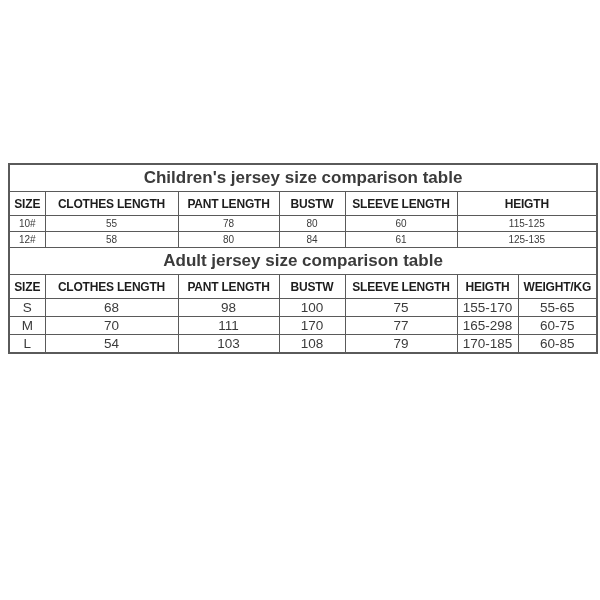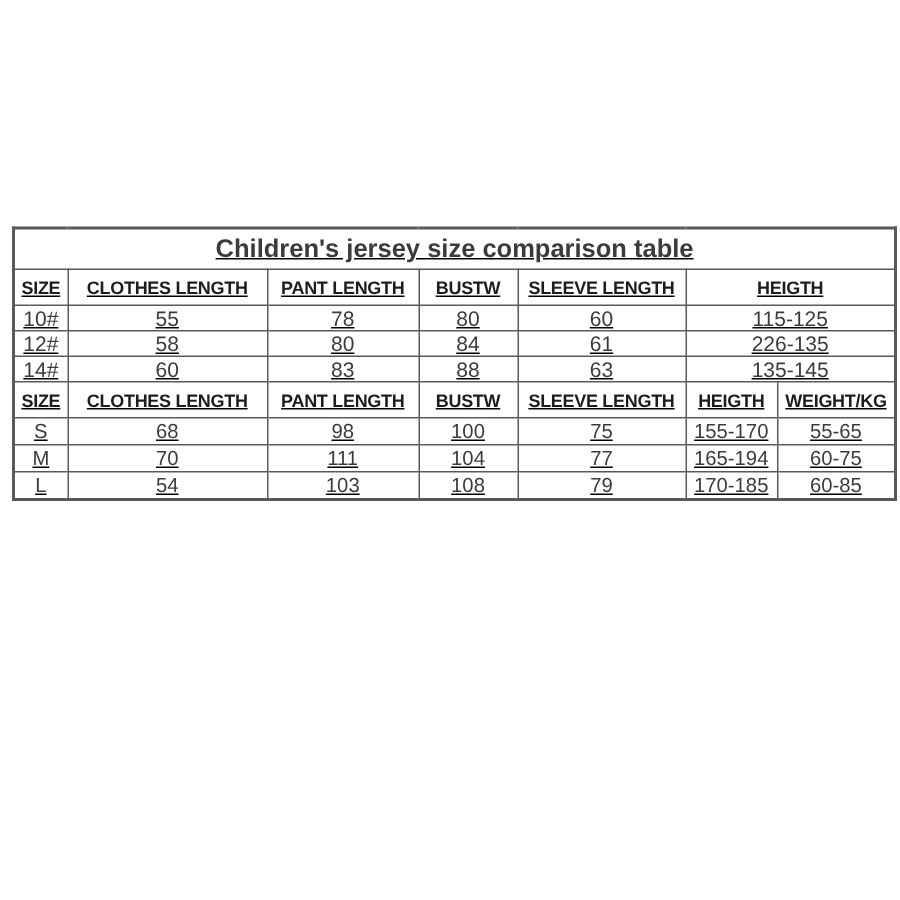--- a/index.html
+++ b/index.html
@@ -14,26 +14,25 @@
     font-family: "Liberation Sans", sans-serif;
     overflow: hidden;
   }
   .canvas {
     position: absolute;
     inset: 0;
   }
   table.size-table {
     position: absolute;
     left: 8px;
-    top: 151px;
+    top: 163px;
     width: 588px;
     border-collapse: collapse;
     table-layout: fixed;
     border: 2px solid var(--border-color, #5a5a5a);
-    text-decoration: underline;
   }
   table.size-table td {
     border: 1px solid var(--border-color, #5a5a5a);
     text-align: center;
     vertical-align: middle;
     color: var(--text-color, #3b3b3b);
     padding: 0;
     white-space: nowrap;
     overflow: hidden;
   }
@@ -44,21 +43,21 @@
     height: 26px;
   }
   tr.header-row td {
     font-weight: bold;
     font-size: 12px;
     letter-spacing: -0.2px;
     height: 23px;
     color: var(--title-color, #2a2a2a);
   }
   tr.data-row.children td {
-    font-size: 14px;
+    font-size: 10px;
     height: 15px;
   }
   tr.data-row.adult td {
     font-size: 13.5px;
     height: 17px;
   }
 </style>
 </head>
 <body>
 
@@ -92,29 +91,24 @@
           <td>80</td>
           <td>60</td>
           <td colspan="2">115-125</td>
         </tr>
         <tr class="data-row children">
           <td>12#</td>
           <td>58</td>
           <td>80</td>
           <td>84</td>
           <td>61</td>
-          <td colspan="2">226-135</td>
+          <td colspan="2">125-135</td>
         </tr>
-        <tr class="data-row children">
-          <td>14#</td>
-          <td>60</td>
-          <td>83</td>
-          <td>88</td>
-          <td>63</td>
-          <td colspan="2">135-145</td>
+        <tr class="title-row">
+          <td colspan="7" class="title-cell">Adult jersey size comparison table</td>
         </tr>
         <tr class="header-row adult">
           <td>SIZE</td>
           <td>CLOTHES LENGTH</td>
           <td>PANT LENGTH</td>
           <td>BUSTW</td>
           <td>SLEEVE LENGTH</td>
           <td>HEIGTH</td>
           <td colspan="1">WEIGHT/KG</td>
         </tr>
@@ -124,23 +118,23 @@
           <td>98</td>
           <td>100</td>
           <td>75</td>
           <td>155-170</td>
           <td colspan="1">55-65</td>
         </tr>
         <tr class="data-row adult">
           <td>M</td>
           <td>70</td>
           <td>111</td>
-          <td>104</td>
+          <td>170</td>
           <td>77</td>
-          <td>165-194</td>
+          <td>165-298</td>
           <td colspan="1">60-75</td>
         </tr>
         <tr class="data-row adult">
           <td>L</td>
           <td>54</td>
           <td>103</td>
           <td>108</td>
           <td>79</td>
           <td>170-185</td>
           <td colspan="1">60-85</td>

